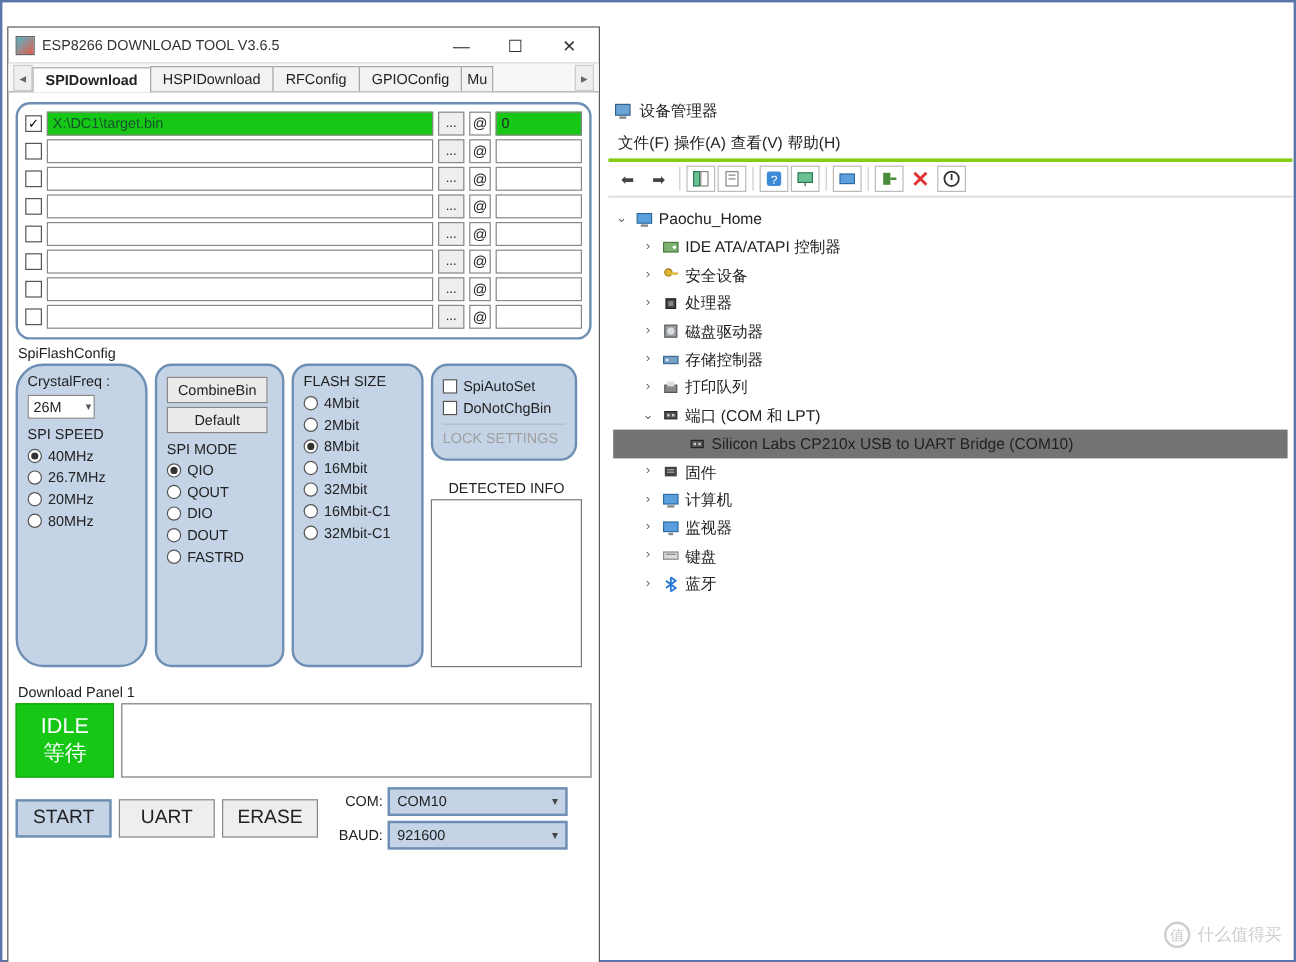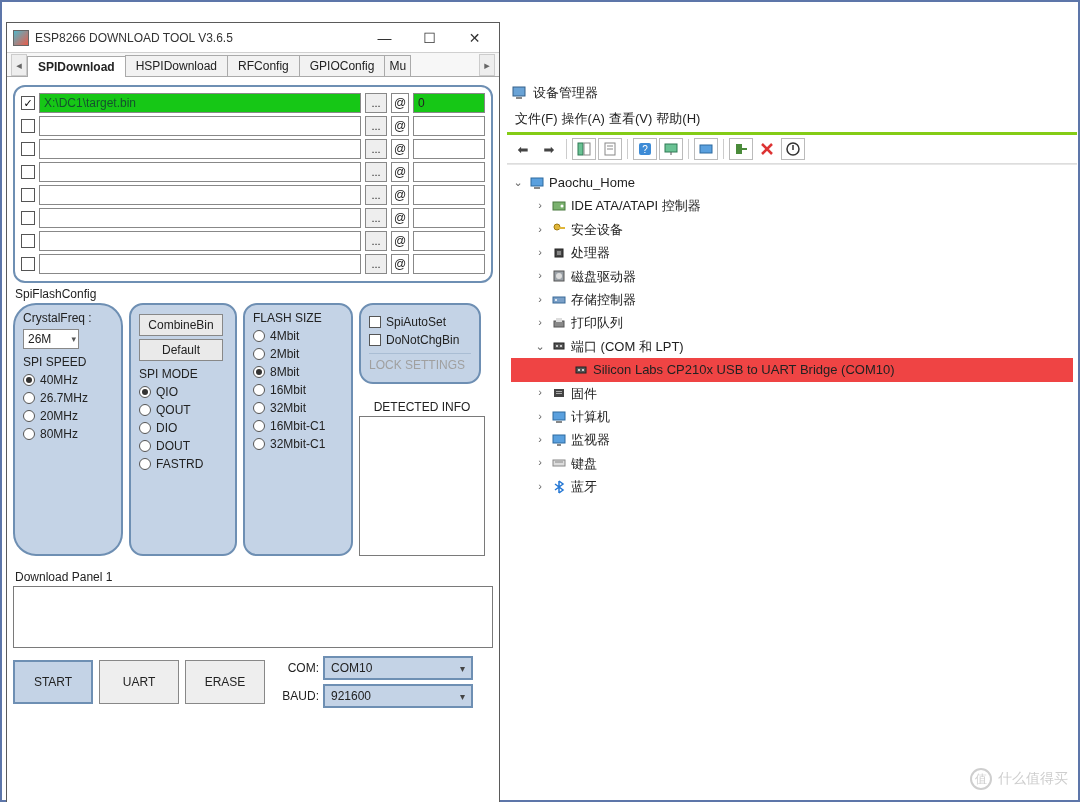--- a/index.html
+++ b/index.html
@@ -160,21 +160,21 @@
 
   .dl-title{font-size:12px;margin:14px 0 2px 2px;}
   .dl-row{display:flex;gap:6px;}
   .idle-box{
     width:82px;height:62px;background:#16c716;color:#fff;font-size:18px;line-height:1.2;display:flex;flex-direction:column;align-items:center;justify-content:center;font-weight:500;
     border:1px solid #11a311;
   }
   .log-box{flex:1;height:62px;border:1px solid #7a7a7a;background:#fff;}
   .btn-row{display:flex;align-items:center;gap:6px;}
   .big-btn{
-    width:80px;height:44px;border:1px solid #888;background:#eee;display:flex;align-items:center;justify-content:center;font-size:12px;
+    width:80px;height:32px;border:1px solid #888;background:#eee;display:flex;align-items:center;justify-content:center;font-size:16px;
   }
   .big-btn.primary{border:2px solid #6e8fb3;background:#c4d3e6;}
   .port-grid{display:grid;grid-template-columns:48px 150px;row-gap:4px;align-items:center;margin-left:4px;}
   .port-grid label{text-align:right;padding-right:4px;}
   .combo{
     border:2px solid #6e8fb3;background:#c4d3e6;height:24px;display:flex;align-items:center;justify-content:space-between;padding:0 6px;font-size:12px;
   }
   .combo .car{font-size:10px;color:#444;}
 
   
@@ -201,21 +201,21 @@
     overflow:auto;
     height:430px;
     border-top:1px solid #e7e7e7;
   }
   .tree-row{display:flex;align-items:center;gap:4px;white-space:nowrap;}
   .tw{width:14px;display:inline-flex;justify-content:center;color:#666;font-size:11px;}
   .indent1{padding-left:22px;}
   .indent2{padding-left:44px;}
   .dev-ico{width:16px;height:16px;display:inline-flex;align-items:center;justify-content:center;}
   .dev-ico svg{width:16px;height:16px;}
-  .selected{background:#ef4444;}
+  .selected{background:#737373;}
 
   
   .watermark{
     position:absolute;right:10px;bottom:10px;color:#c9c9c9;font-size:14px;display:flex;align-items:center;gap:6px;opacity:.9;
   }
   .watermark .circ{width:22px;height:22px;border:2px solid #c9c9c9;border-radius:50%;display:flex;align-items:center;justify-content:center;font-size:12px;}
 </style>
 </head>
 <body>
 
@@ -409,20 +409,24 @@
           </div>
           <div style="width:126px">
             <div class="det-head">DETECTED INFO</div>
             <div class="det-box"></div>
           </div>
         </div>
       </div>
 
       <div class="dl-title">Download Panel 1</div>
       <div class="dl-row" style="margin-bottom:8px">
+        <div class="idle-box">
+          <span>IDLE</span>
+          <span>等待</span>
+        </div>
         <div class="log-box"></div>
       </div>
       <div class="btn-row">
         <div class="big-btn primary">START</div>
         <div class="big-btn">UART</div>
         <div class="big-btn">ERASE</div>
         <div class="port-grid">
           <label>COM:</label>
           <div class="combo">
               <span>COM10</span>

